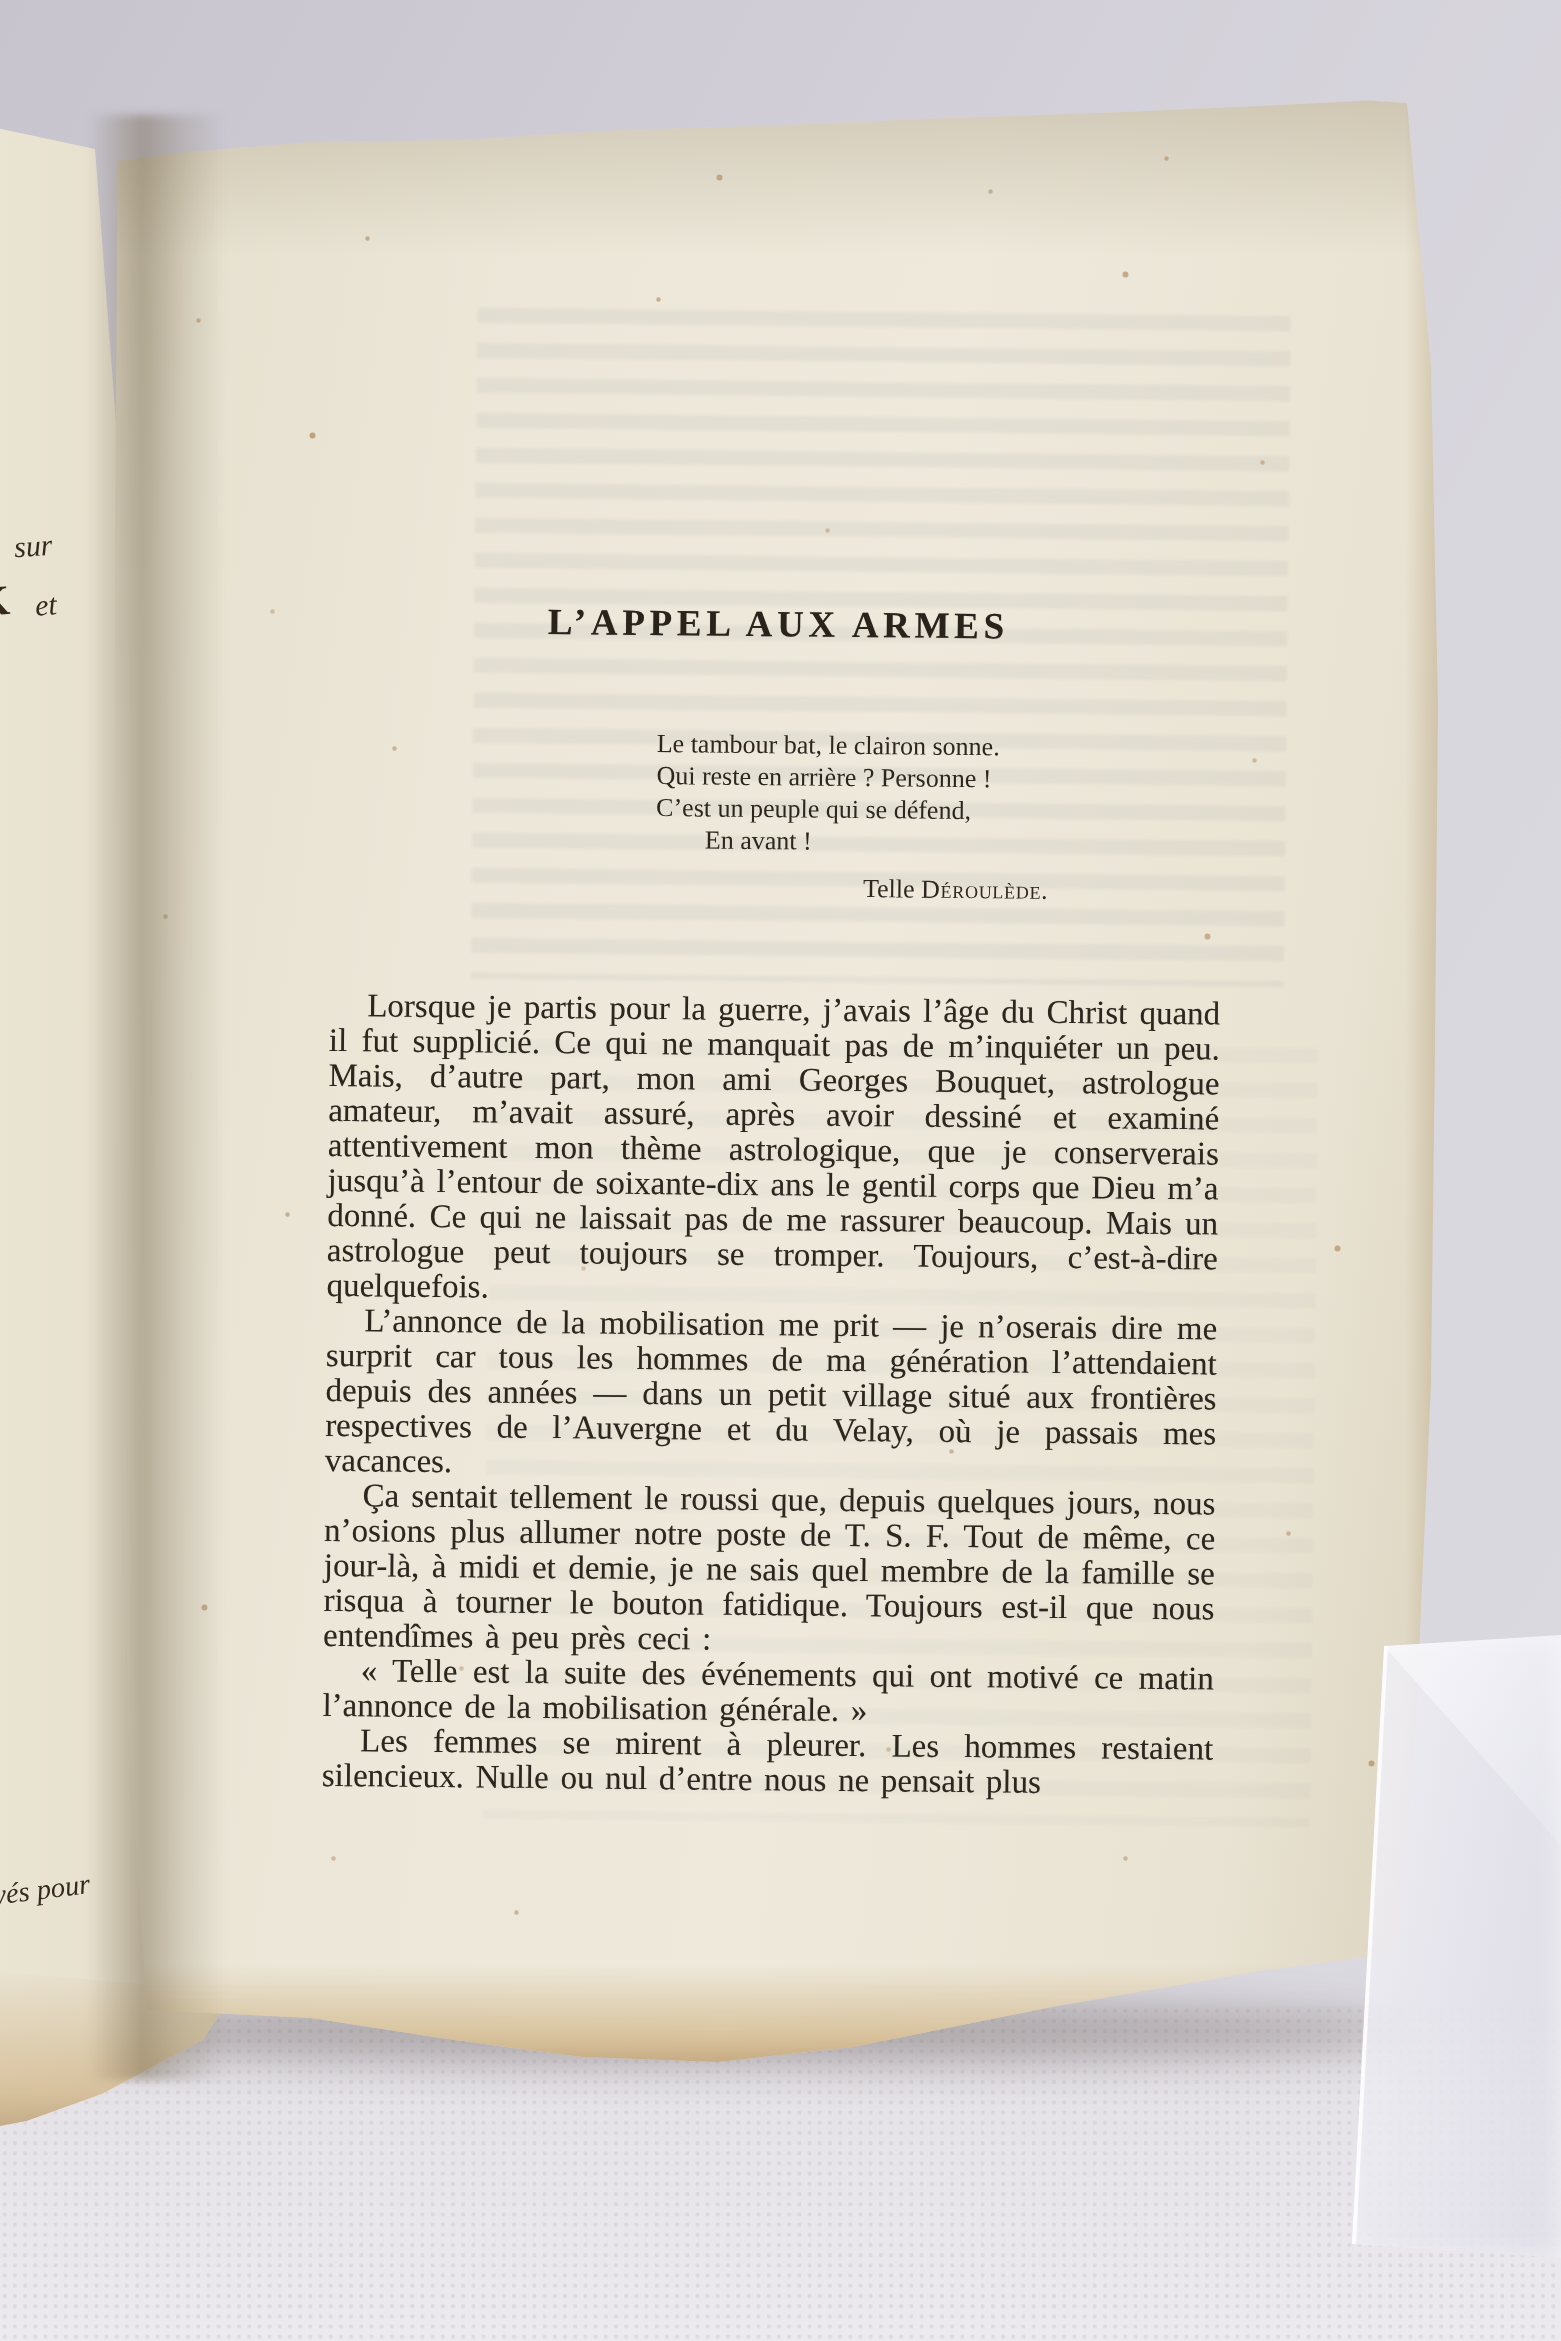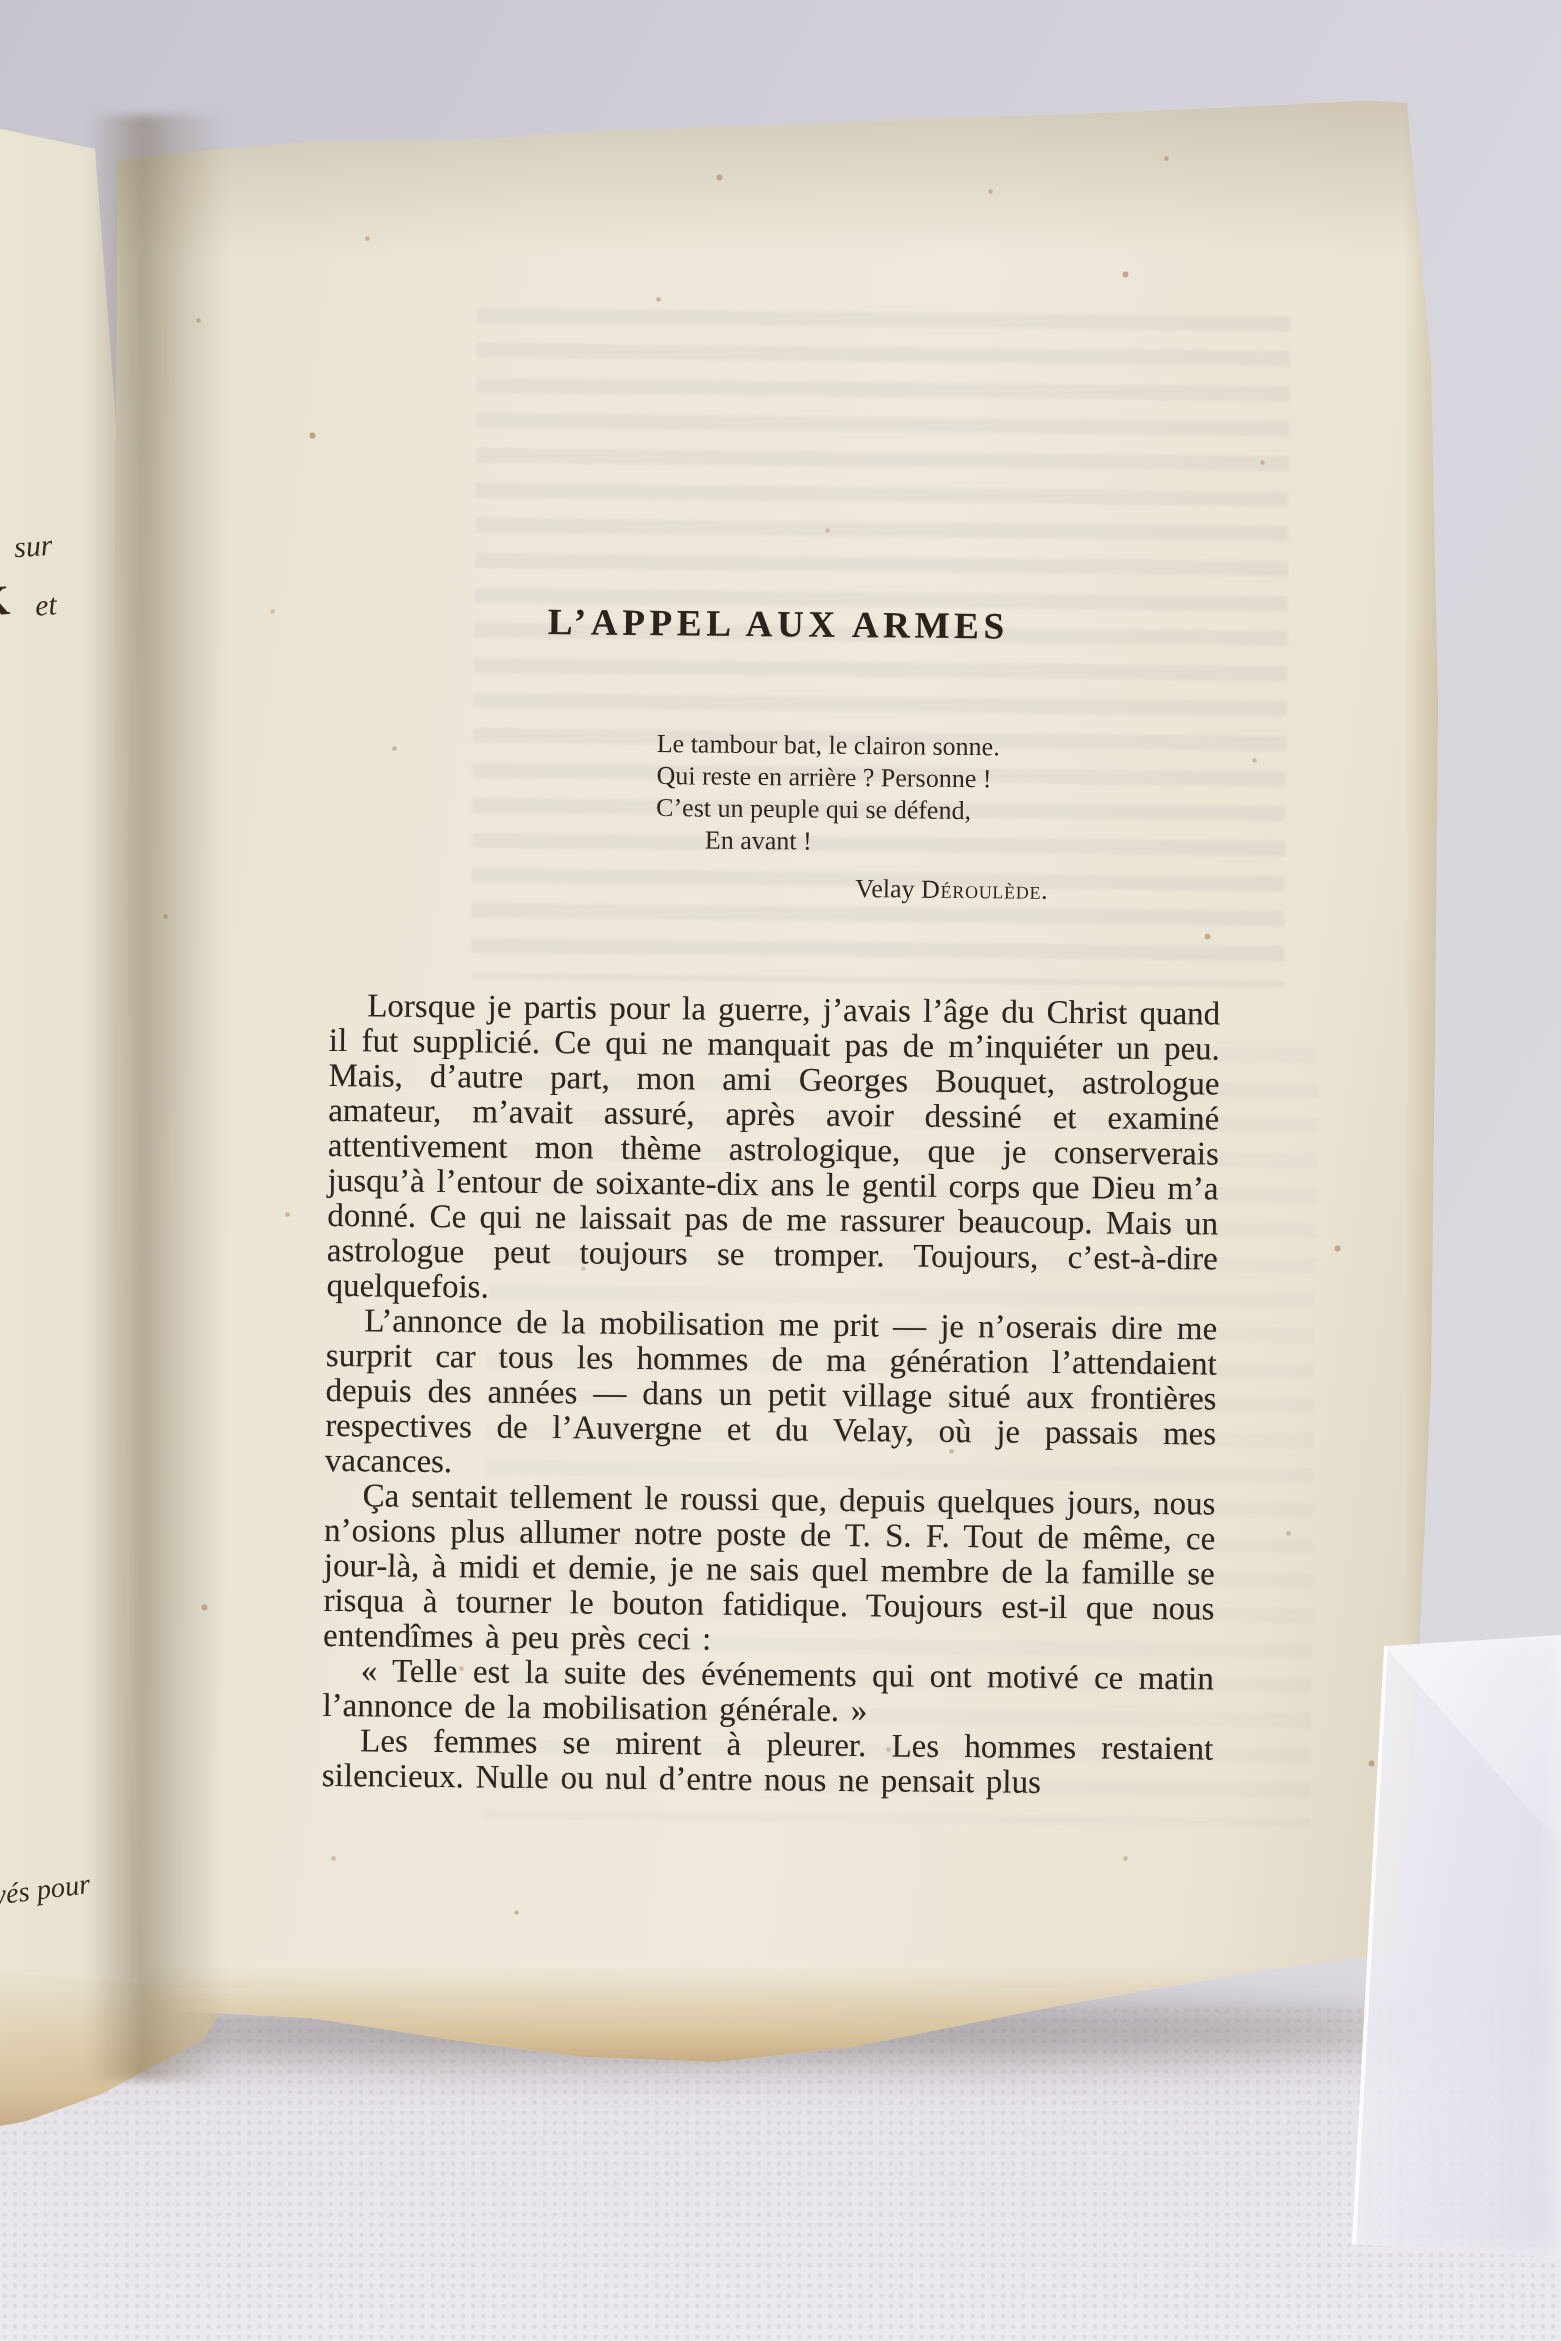--- a/index.html
+++ b/index.html
@@ -130,21 +130,21 @@
     <div class="foxing"></div>
 
     <div class="content">
       <h1 class="page-title">L’APPEL AUX ARMES</h1>
 
       <div class="epigraph">
         <p class="ep-line">Le tambour bat, le clairon sonne.</p>
         <p class="ep-line">Qui reste en arrière ? Personne !</p>
         <p class="ep-line">C’est un peuple qui se défend,</p>
         <p class="ep-line ep-line-last">En avant !</p>
-        <p class="ep-attrib"><span>Velay </span><span class="sc">Déroulède.</span></p>
+        <p class="ep-attrib"><span>Telle </span><span class="sc">Déroulède.</span></p>
       </div>
 
       <div class="body-text">
         <p>Lorsque je partis pour la guerre, j’avais l’âge du Christ quand il fut supplicié. Ce qui ne manquait pas de m’inquiéter un peu. Mais, d’autre part, mon ami Georges Bouquet, astrologue amateur, m’avait assuré, après avoir dessiné et examiné attentivement mon thème astrologique, que je conserverais jusqu’à l’entour de soixante-dix ans le gentil corps que Dieu m’a donné. Ce qui ne laissait pas de me rassurer beaucoup. Mais un astrologue peut toujours se tromper. Toujours, c’est-à-dire quelquefois.</p>
         <p>L’annonce de la mobilisation me prit — je n’oserais dire me surprit car tous les hommes de ma génération l’attendaient depuis des années — dans un petit village situé aux frontières respectives de l’Auvergne et du Velay, où je passais mes vacances.</p>
         <p>Ça sentait tellement le roussi que, depuis quelques jours, nous n’osions plus allumer notre poste de T. S. F. Tout de même, ce jour-là, à midi et demie, je ne sais quel membre de la famille se risqua à tourner le bouton fatidique. Toujours est-il que nous entendîmes à peu près ceci :</p>
         <p>« Telle est la suite des événements qui ont motivé ce matin l’annonce de la mobilisation générale. »</p>
         <p>Les femmes se mirent à pleurer. Les hommes restaient silencieux. Nulle ou nul d’entre nous ne pensait plus</p>
       </div>
     </div>

